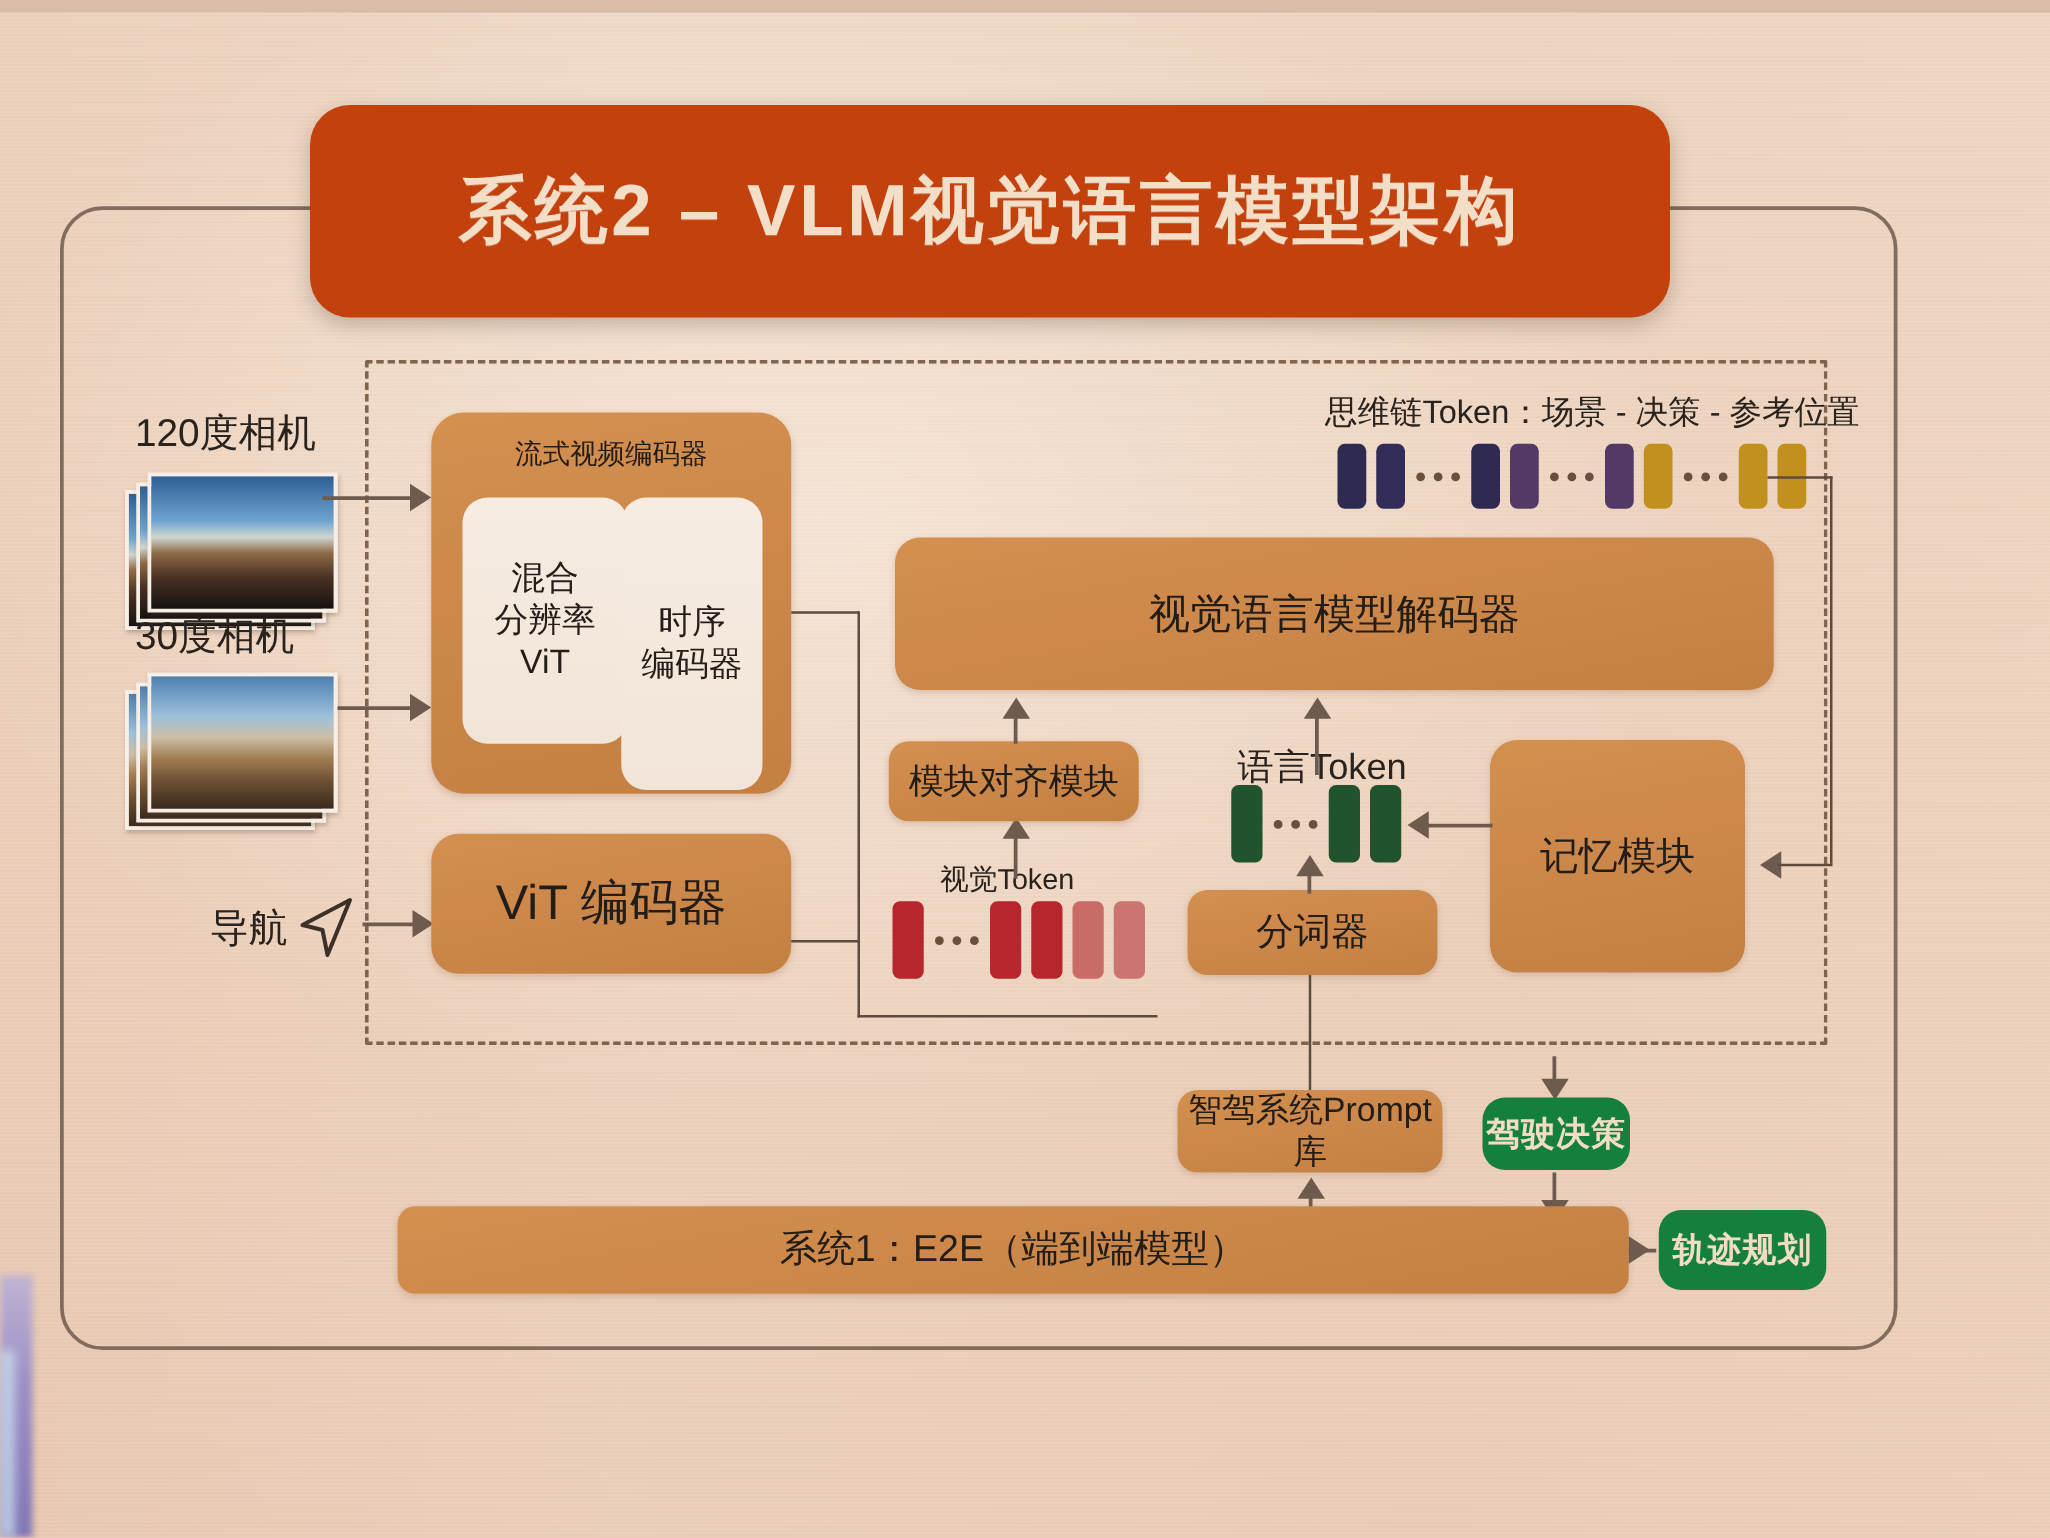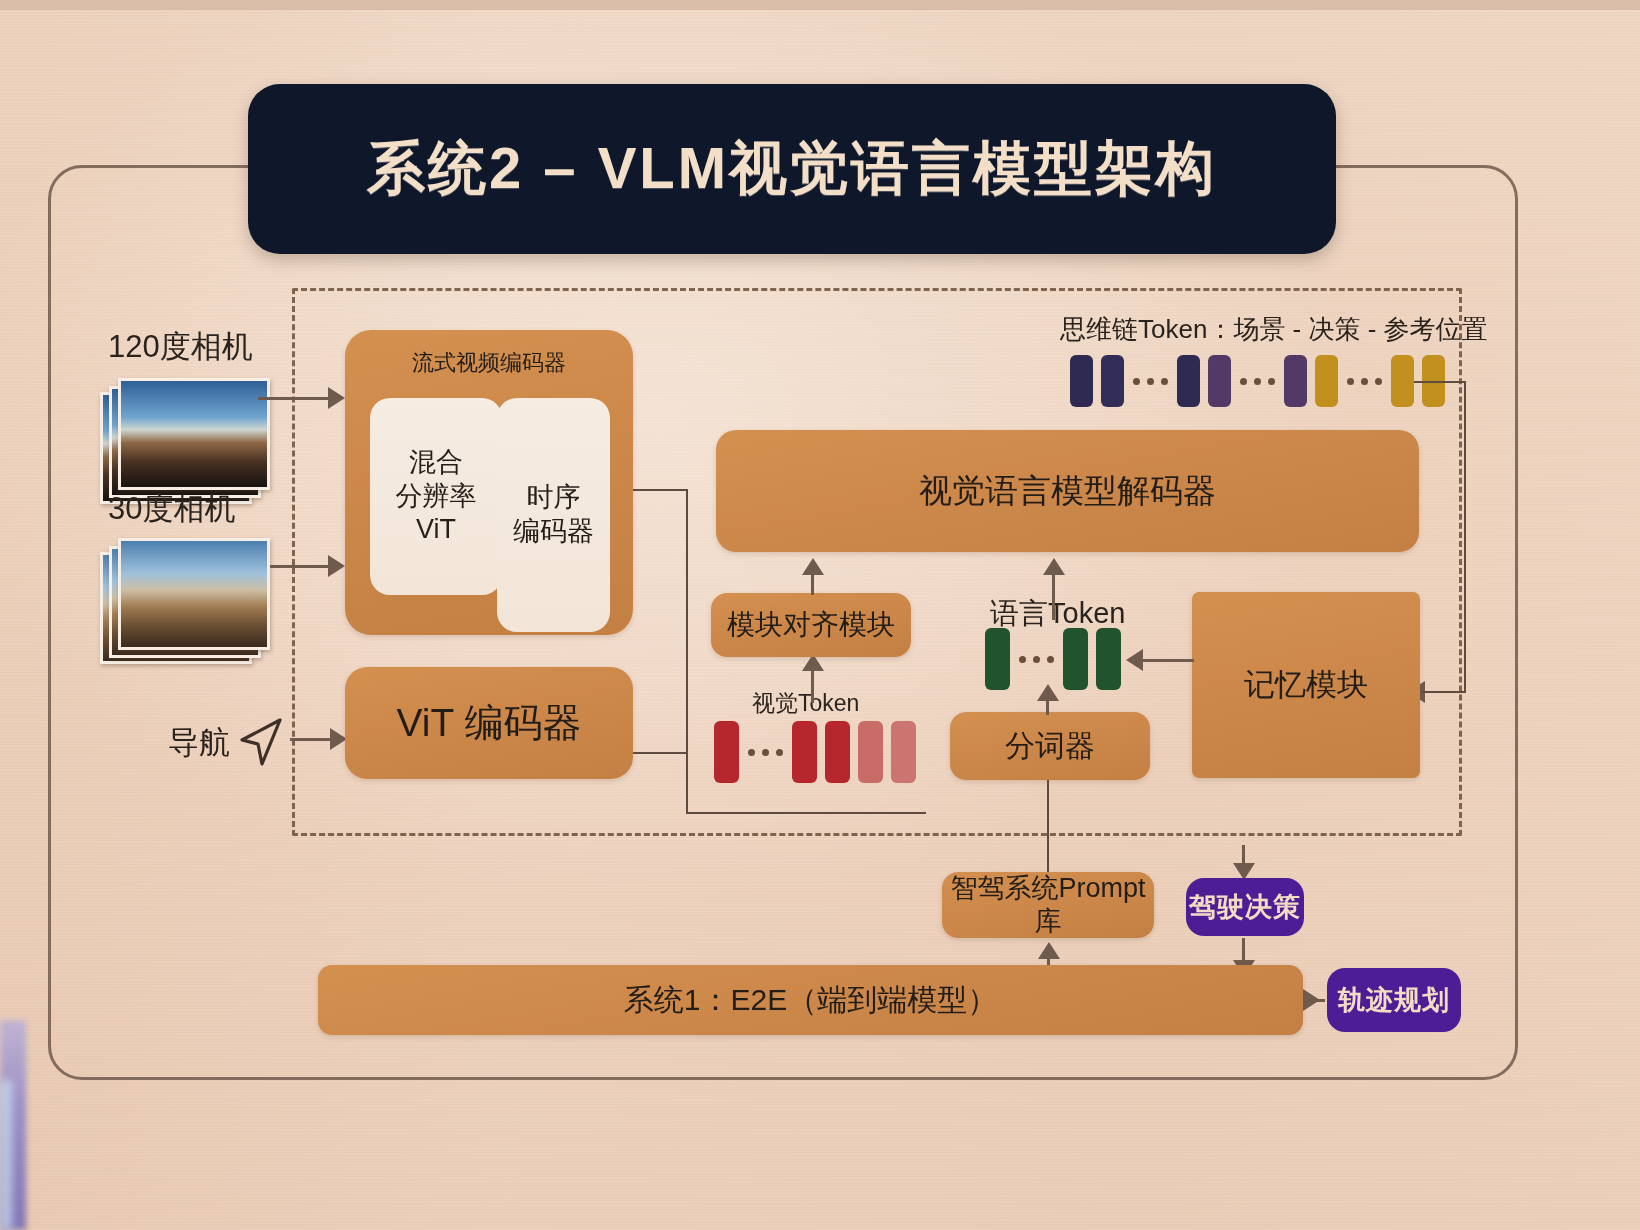--- a/index.html
+++ b/index.html
@@ -33,21 +33,21 @@
     position: absolute;
     left: 48px; top: 165px; width: 1470px; height: 915px;
     border: 3px solid #6e5b4e;
     border-radius: 34px;
     opacity: .85;
   }
 
   #title-card {
     position: absolute; left: 248px; top: 84px;
     width: 1088px; height: 170px;
-    background: #0f172a;
+    background: #c2410c;
     border-radius: 32px;
     display: flex; align-items: center; justify-content: center;
     box-shadow: 0 6px 16px rgba(60,40,25,.25);
   }
   #title-card .t {
     color: #f3dfc8; font-size: 58px; font-weight: 700; letter-spacing: 3px;
     text-shadow: 0 1px 0 rgba(255,255,255,.25);
   }
 
   #dashed-region {
@@ -69,21 +69,21 @@
   .innerbox {
     position: absolute;
     background: linear-gradient(180deg,#f6ece2 0%, #f2e5d8 100%);
     border-radius: 20px;
     display: flex; align-items: center; justify-content: center;
     color: #241d18; text-align: center; line-height: 1.25;
   }
 
   .blackbox {
     position: absolute;
-    background: #4c1d95; border-radius: 18px;
+    background: #15803d; border-radius: 18px;
     display:flex; align-items:center; justify-content:center;
     color:#f2ddc4; font-size: 27px; font-weight:600; letter-spacing:1px;
   }
 
   .caption { position: absolute; color: #2a231d; white-space: nowrap; }
 
   
   .photostack { position:absolute; }
   .photo {
     position:absolute; width:152px; height:112px; border:3px solid #f7efe6;
@@ -232,21 +232,21 @@
   </div>
   <div class="tok" style="width:23px; height:52px; background:#c2901f;"></div>
   <div class="tok" style="width:23px; height:52px; background:#c2901f; margin-left:8px;"></div>
 </div>
 
 <div class="line hline thinline" style="left:1414px; top:381px; width:52px; height:2px;"></div>
 <div class="line vline thinline" style="left:1464px; top:381px; height:310px; width:2px;"></div>
 <div class="arrow arr-left" style="left:1408px; top:681px;"></div>
 <div class="line hline thinline" style="left:1422px; top:691px; width:44px; height:2px;"></div>
 
-<div class="box" style="left:1192px; top:592px; width:228px; height:186px; border-radius:7px;">
+<div class="box" style="left:1192px; top:592px; width:204px; height:186px; border-radius:22px;">
   <div class="lbl" style="font-size:31px;">记忆模块</div>
 </div>
 <div class="line hline" style="left:1140px; top:659px; width:54px;"></div>
 <div class="arrow arr-left" style="left:1126px; top:649px;"></div>
 
 <div class="caption" style="left:990px; top:594px; font-size:29px;">语言Token</div>
 <div class="tokenrow" style="left:985px; top:628px; height:62px;">
   <div class="tok" style="width:25px; height:62px; background:#21532f;"></div>
   <div class="dots" style="height:62px; align-items:center;">
     <div class="dot"></div>

